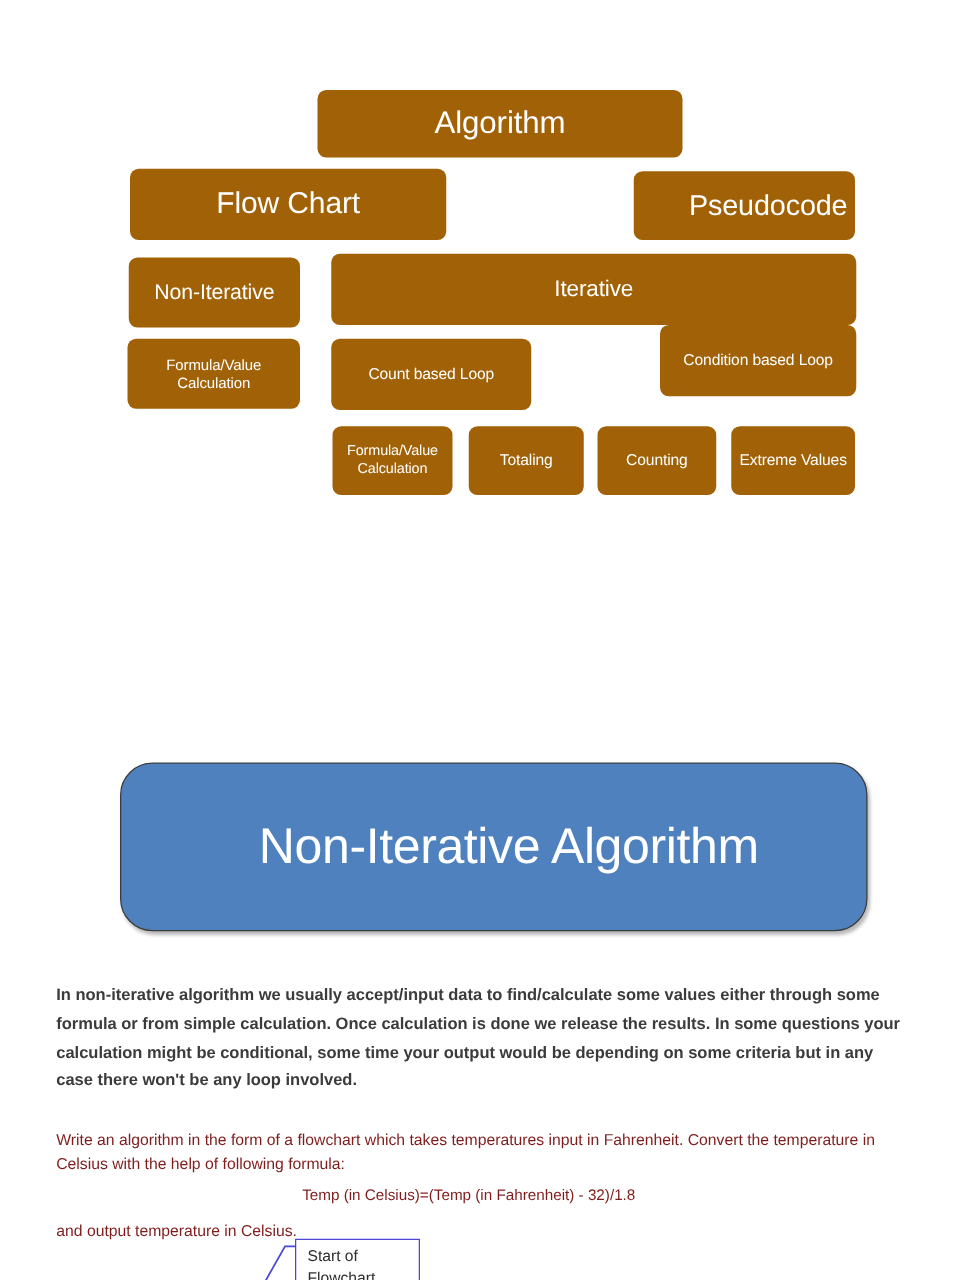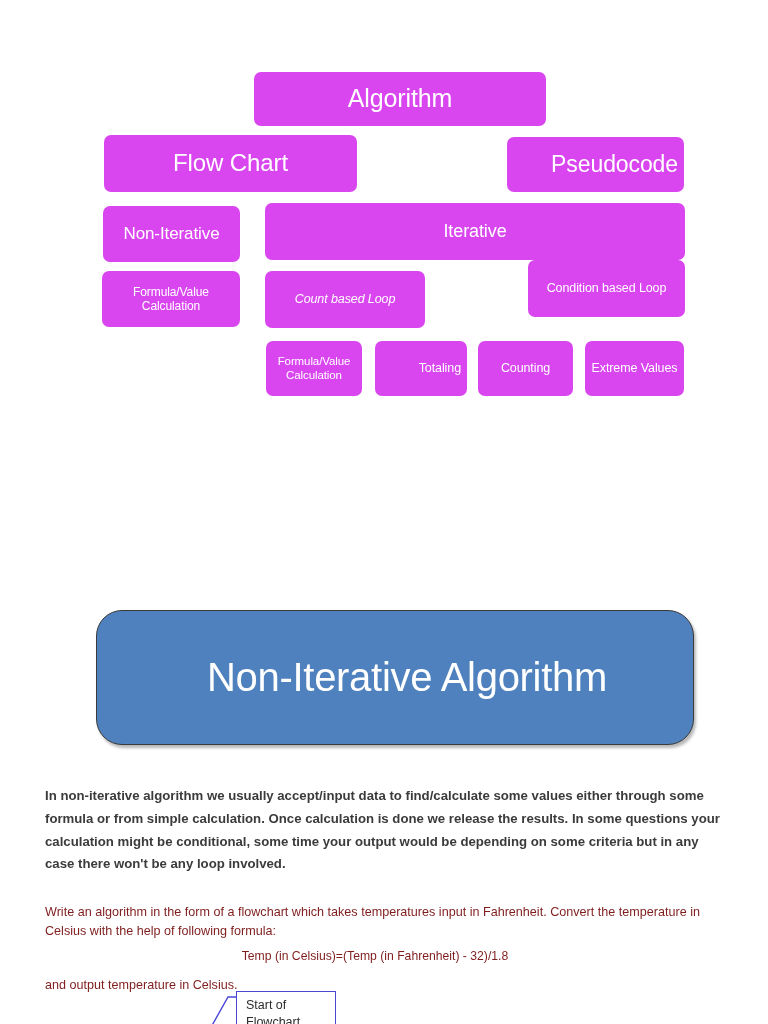--- a/index.html
+++ b/index.html
@@ -19,21 +19,21 @@
   
   #smartart {
     position: absolute;
     left: 0;
     top: 0;
     width: 768px;
     height: 420px;
   }
   .node {
     position: absolute;
-    background: #d946ef;
+    background: #a16207;
     color: #ffffff;
     border-radius: 7px;
     display: flex;
     align-items: center;
     justify-content: center;
     text-align: center;
     line-height: 1.18;
     box-sizing: border-box;
     padding: 18px 6px;
     font-family: "Liberation Sans", sans-serif;
@@ -43,25 +43,25 @@
   
   .n-algorithm { left: 254px; top: 72px;  width: 292px; height: 54px;  font-size: 25px; }
   
   .n-flowchart { left: 104px; top: 135px; width: 253px; height: 57px;  font-size: 24px; }
   .n-pseudocode{ left: 507px; top: 137px; width: 177px; height: 55px;  font-size: 23px; justify-content: flex-end; }
   
   .n-noniter   { left: 103px; top: 206px; width: 137px; height: 56px;  font-size: 17px; }
   .n-iter      { left: 265px; top: 203px; width: 420px; height: 57px;  font-size: 18px; }
   
   .n-fvc1      { left: 102px; top: 271px; width: 138px; height: 56px;  font-size: 12px; }
-  .n-count     { left: 265px; top: 271px; width: 160px; height: 57px;  font-size: 12.5px; font-style: italic; }
+  .n-count     { left: 265px; top: 271px; width: 160px; height: 57px;  font-size: 12.5px; }
   .n-condition { left: 528px; top: 260px; width: 157px; height: 57px;  font-size: 12.5px; }
   
   .n-fvc2      { left: 266px; top: 341px; width: 96px;  height: 55px;  font-size: 11.5px; }
-  .n-totaling  { left: 375px; top: 341px; width: 92px;  height: 55px;  font-size: 12.5px; justify-content: flex-end; }
+  .n-totaling  { left: 375px; top: 341px; width: 92px;  height: 55px;  font-size: 12.5px; }
   .n-counting  { left: 478px; top: 341px; width: 95px;  height: 55px;  font-size: 12.5px; }
   .n-extreme   { left: 585px; top: 341px; width: 99px;  height: 55px;  font-size: 12.5px; }
 
   
   #banner {
     position: absolute;
     left: 96px;
     top: 610px;
     width: 598px;
     height: 135px;

